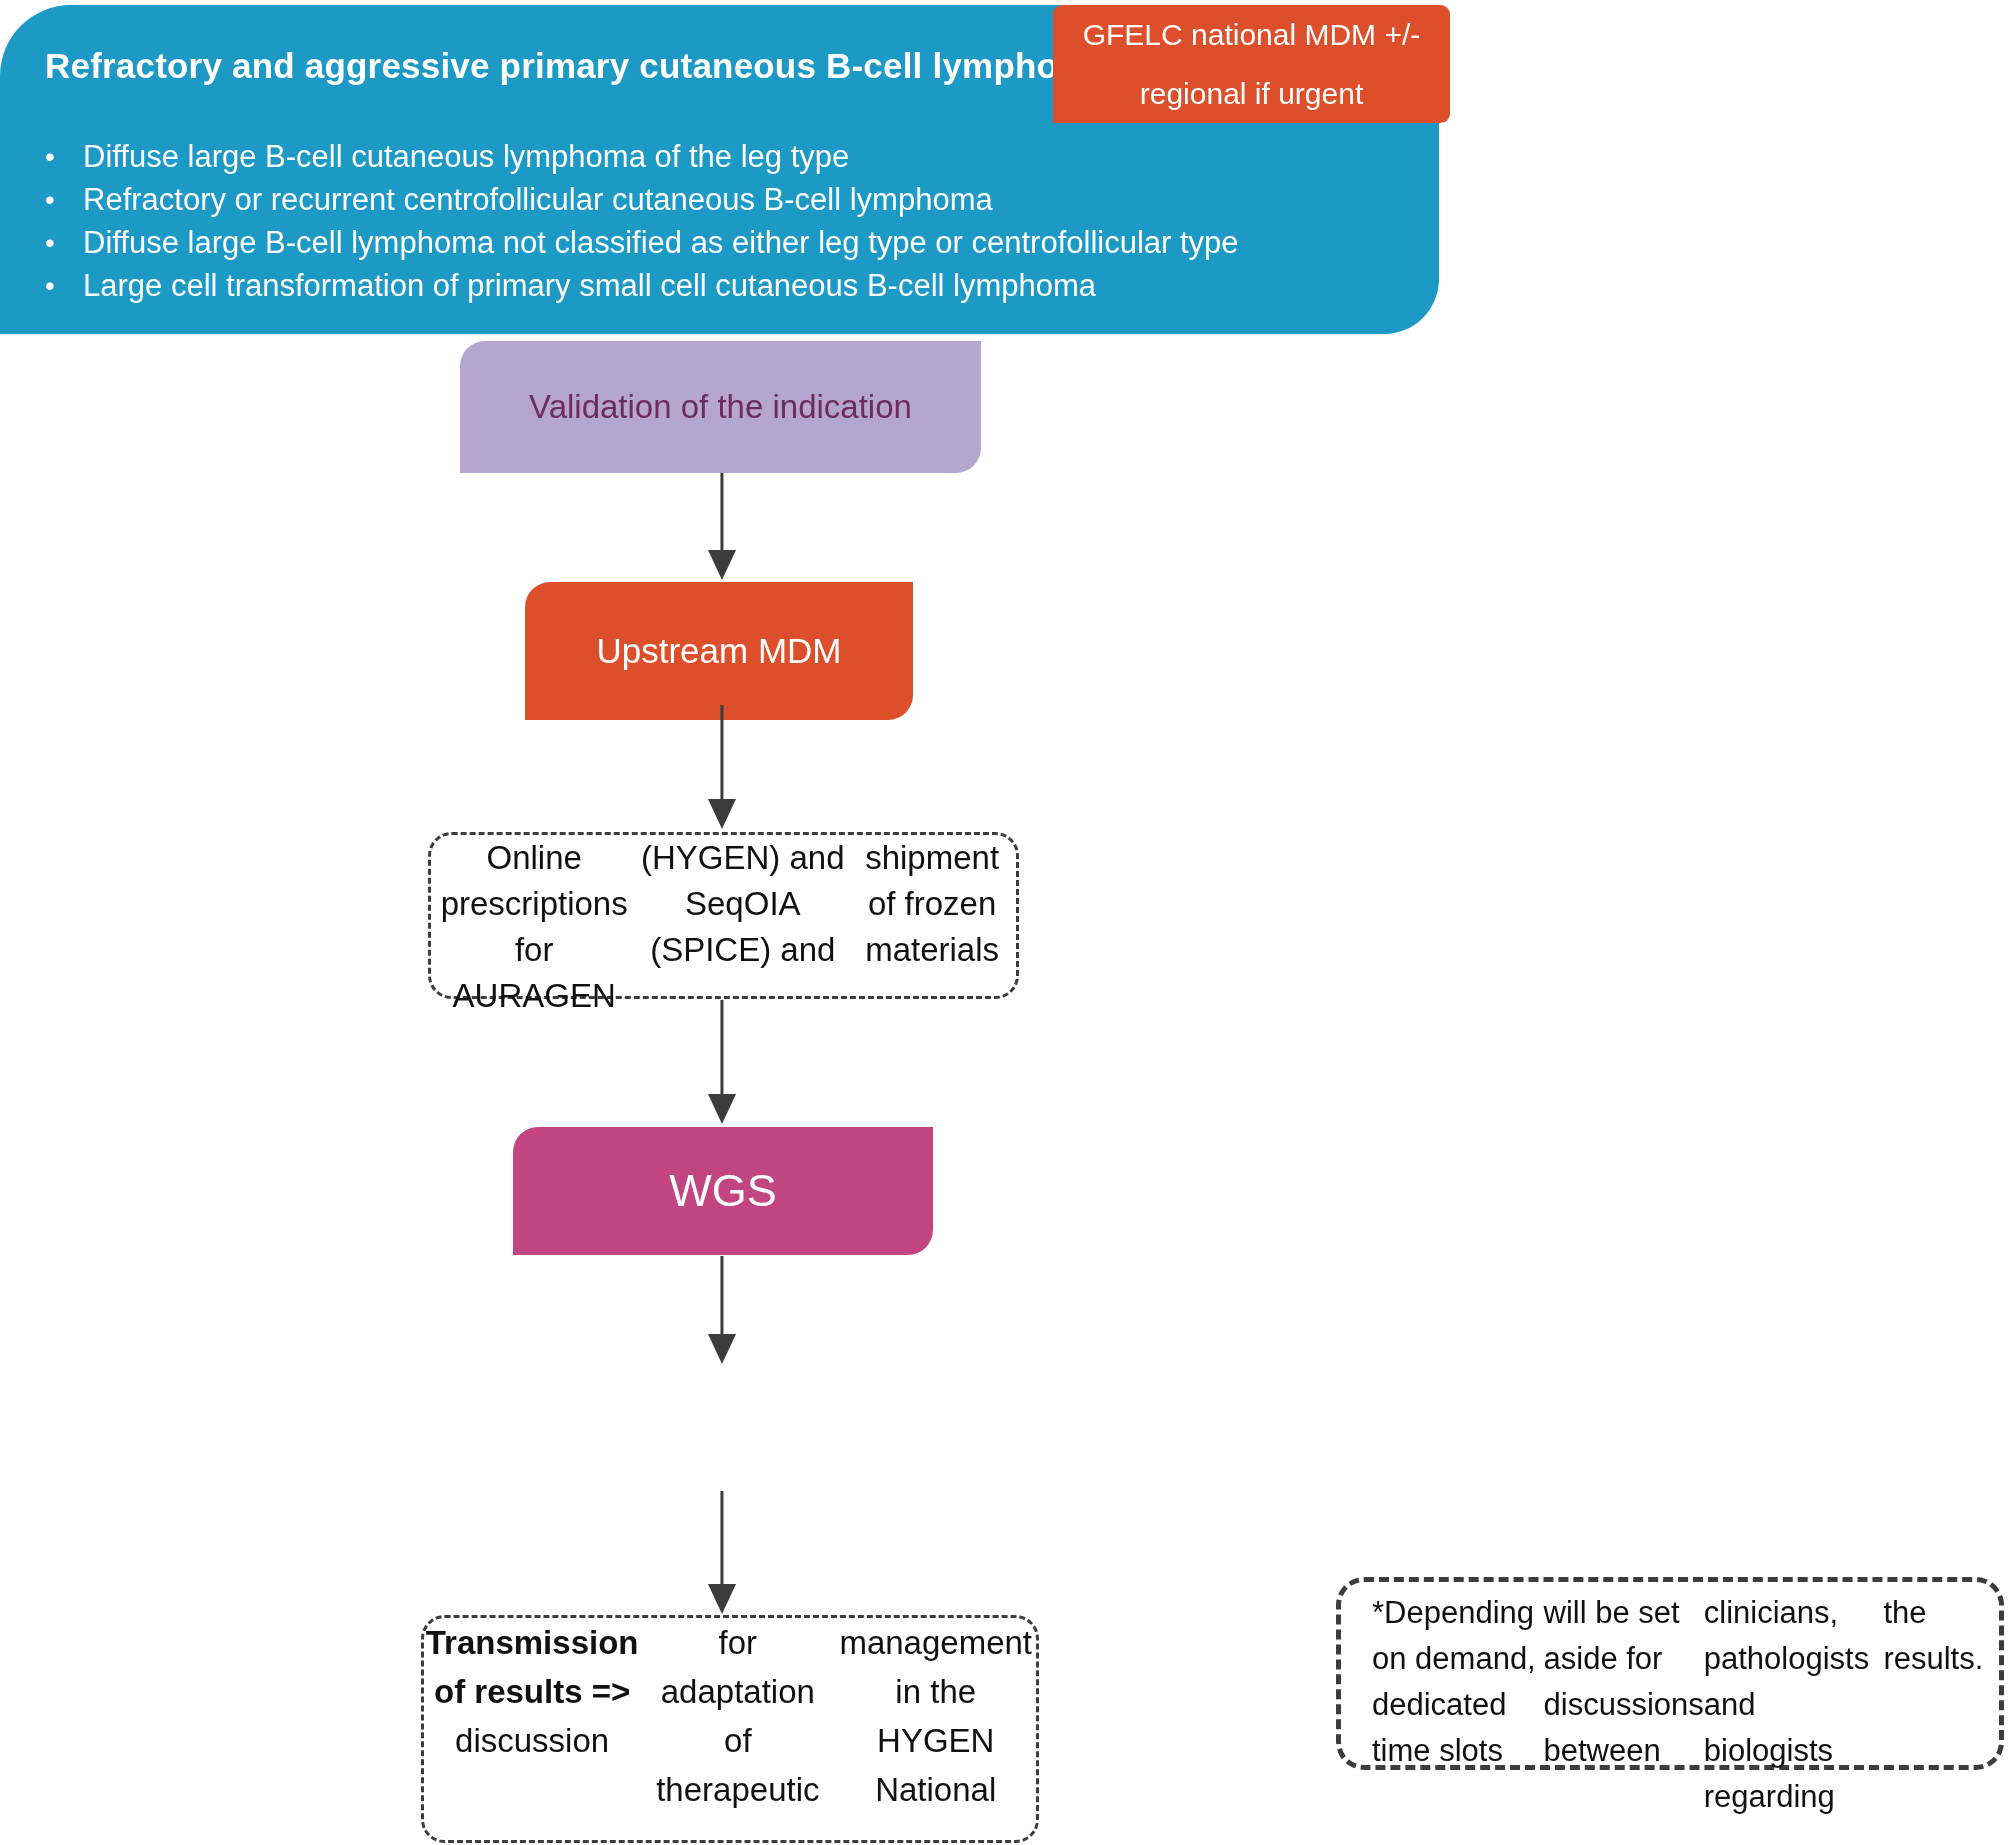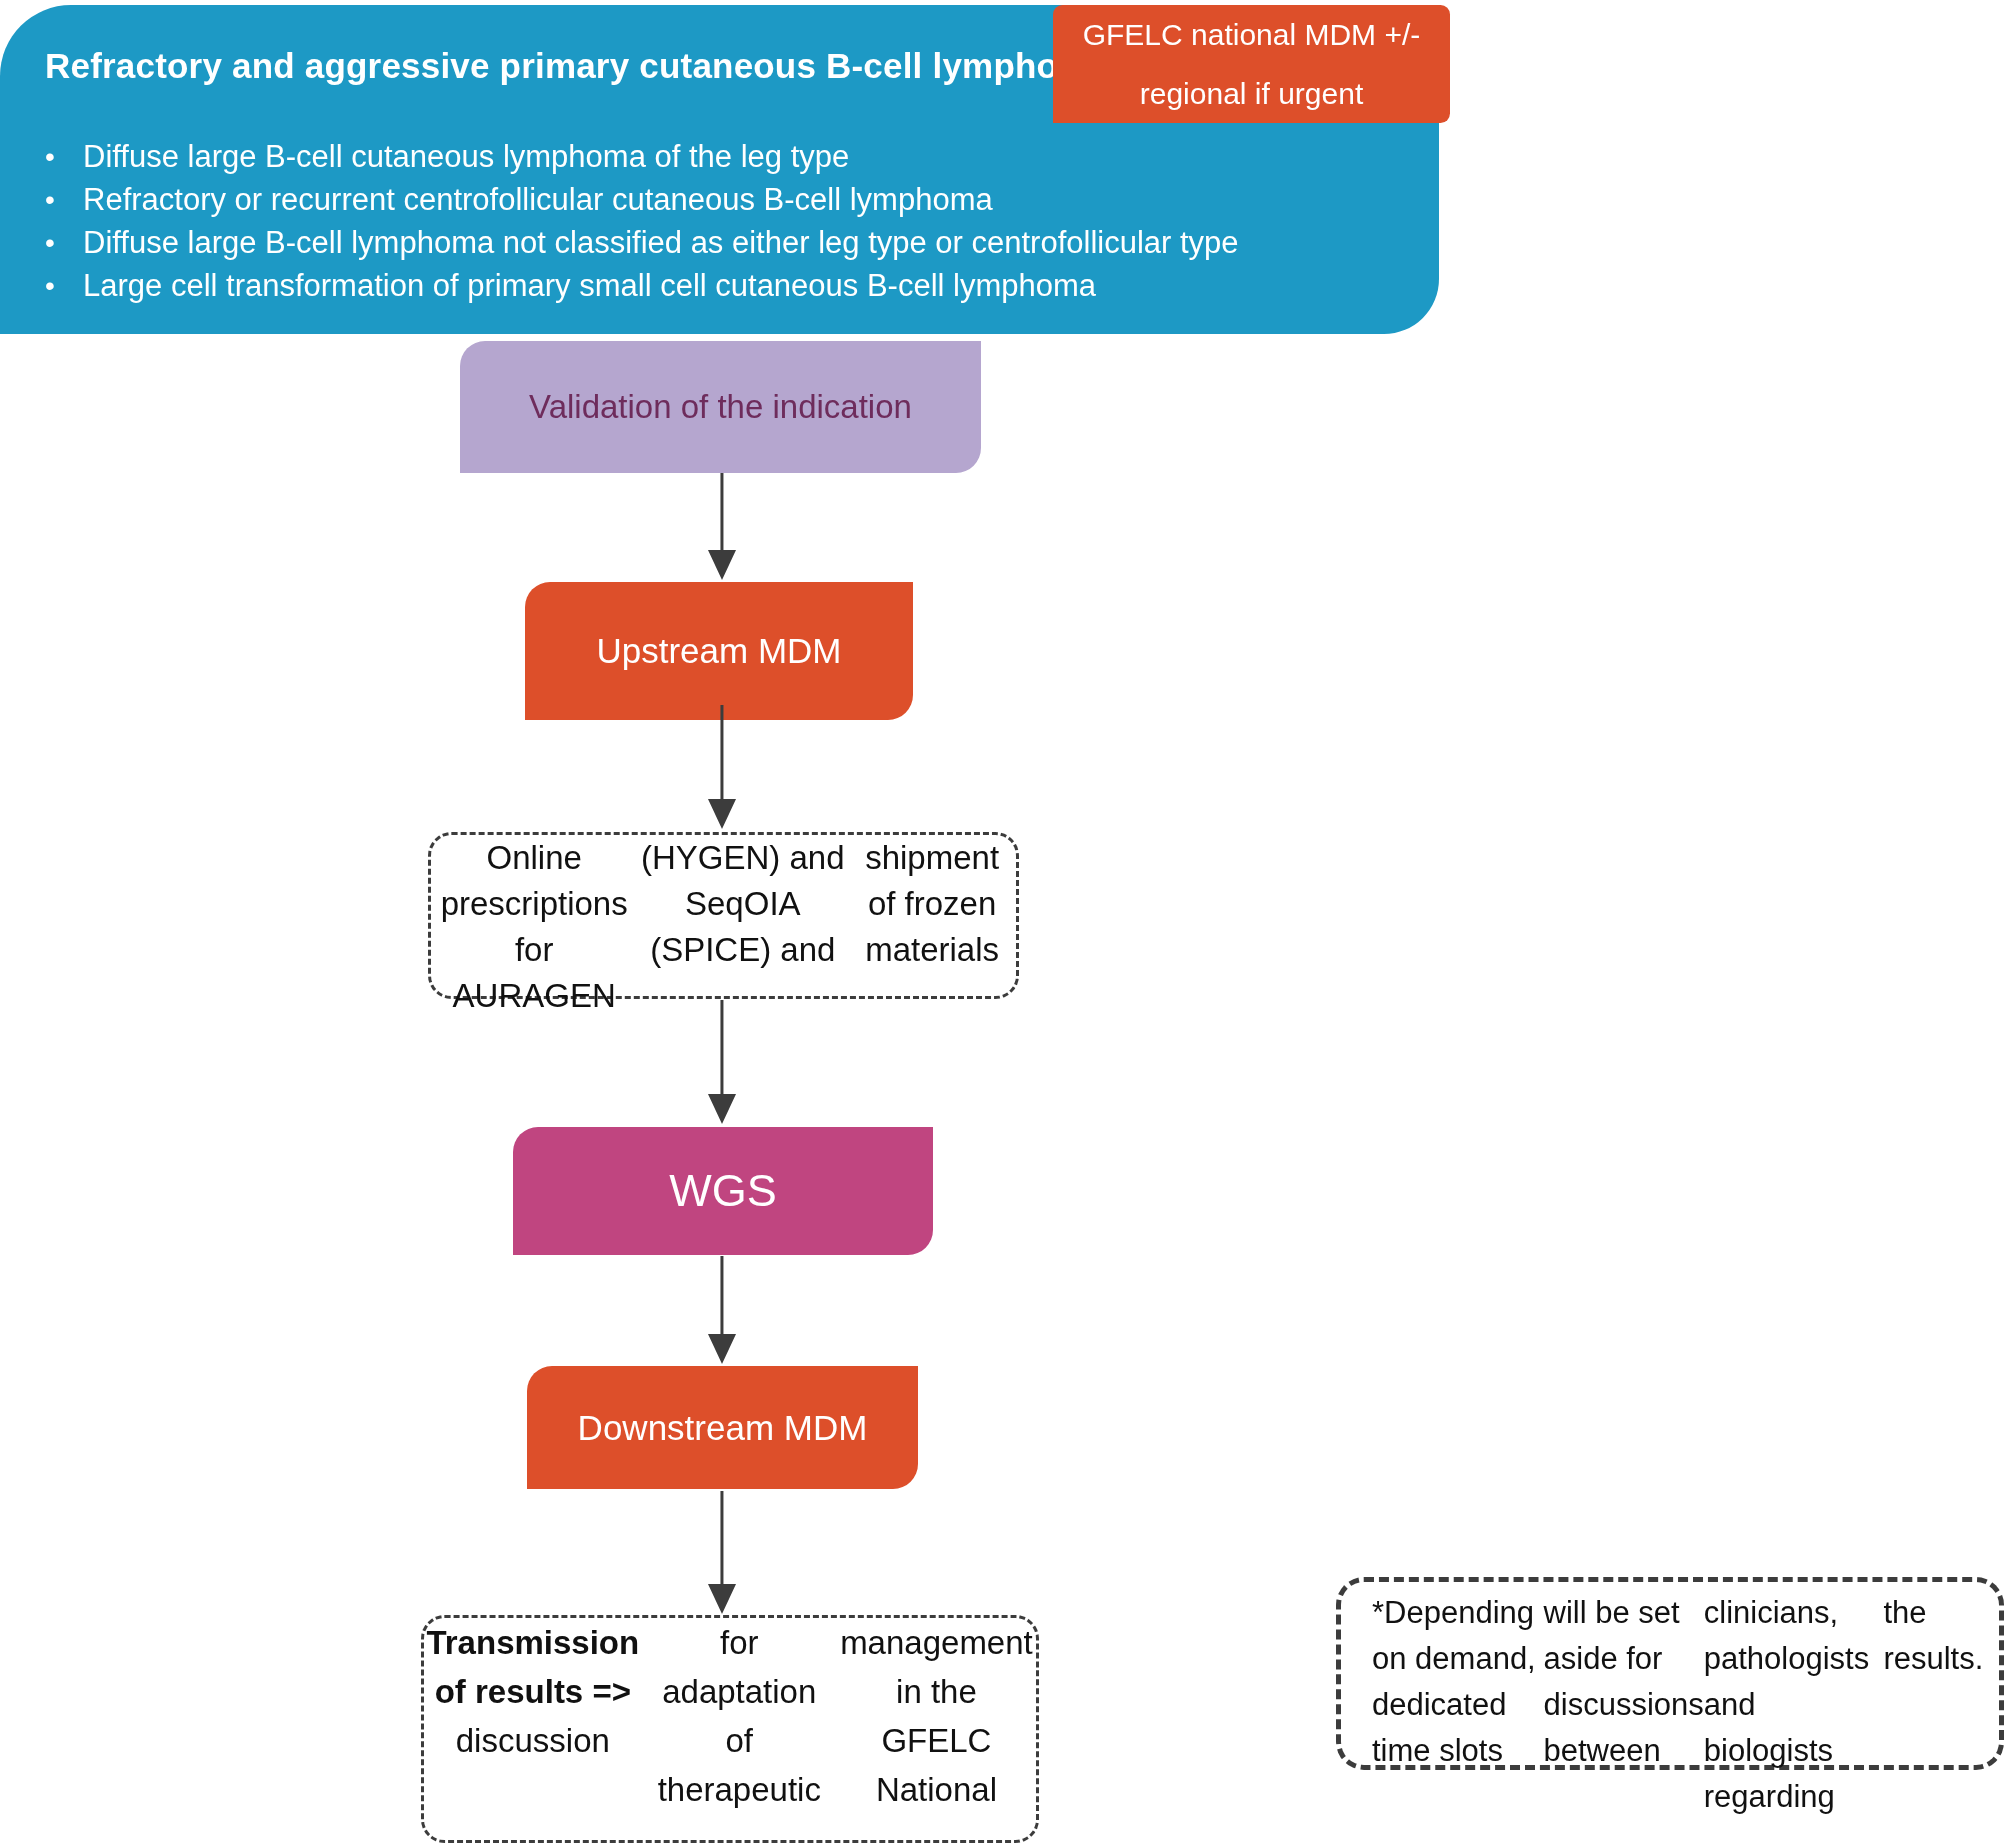--- a/index.html
+++ b/index.html
@@ -236,35 +236,32 @@
 
   <div class="flow-box solid wgs-box">
     <span>WGS</span>
   </div>
 
   <div class="arrow arrow4">
     <div class="shaft"></div>
     <div class="head"></div>
   </div>
 
-  <div class="flow-box solid downstream-box">
-    <span>Downstream MDM</span>
-  </div>
 
   <div class="arrow arrow5">
     <div class="shaft"></div>
     <div class="head"></div>
   </div>
 
   <div class="dashed-box transmission-box">
     <div>
       <span class="bold-seg">Transmission of results =&gt;</span><span> discussion</span>
     </div>
     <div>for adaptation of therapeutic</div>
-    <div>management in the GFELC National</div>
+    <div>management in the HYGEN National</div>
   </div>
 
   <div class="dashed-box note-box">
     <div>*Depending on demand, dedicated time slots</div>
     <div>will be set aside for discussions between</div>
     <div>clinicians, pathologists and biologists regarding</div>
     <div>the results.</div>
   </div>
 
 </div>

